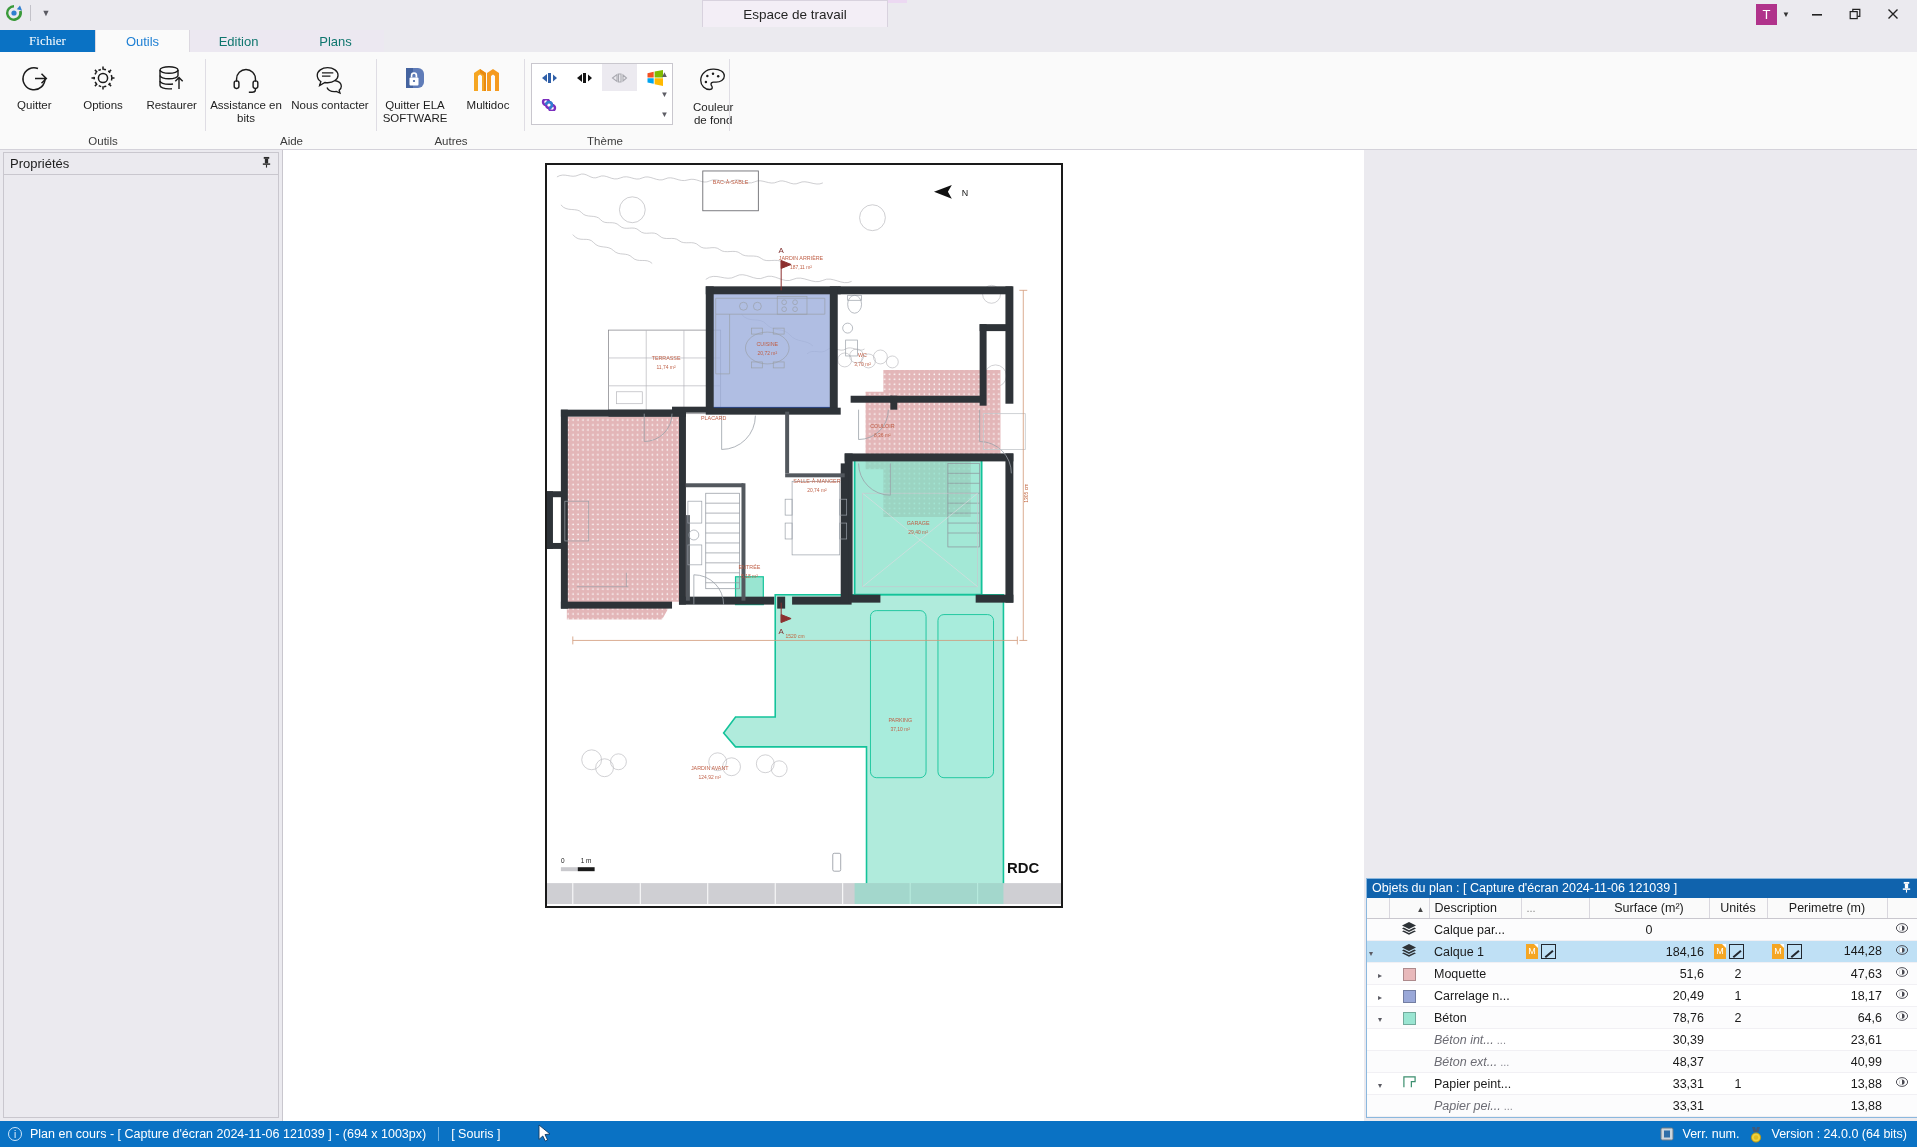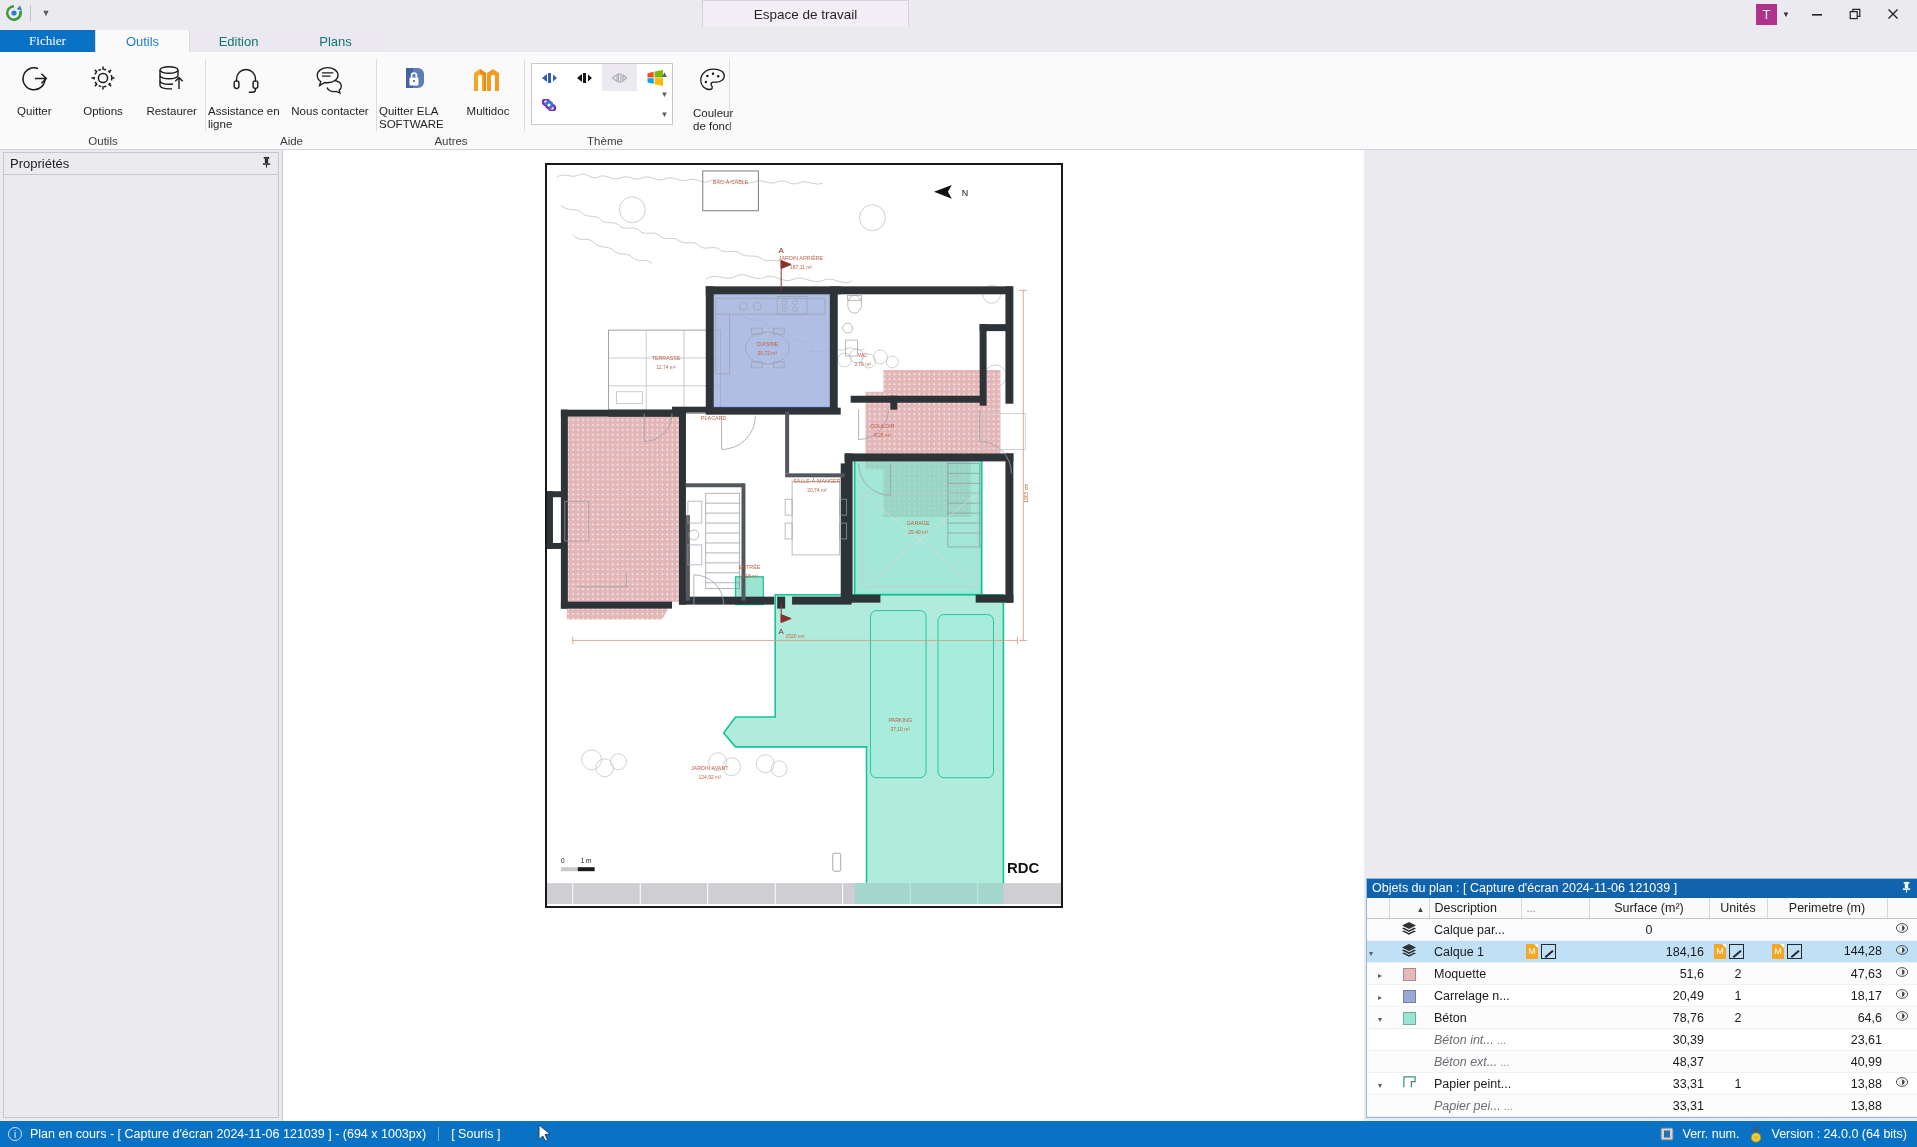--- a/index.html
+++ b/index.html
@@ -13,21 +13,21 @@
   }
   #app { position: relative; width: 1917px; height: 1147px; display: flex; flex-direction: column; }
 
   
   .titlebar { position: relative; height: 30px; background: #ebeaef; flex: 0 0 30px; }
   .qat { position: absolute; left: 4px; top: 3px; display: flex; align-items: center; gap: 6px; }
   .qat-logo { width: 20px; height: 20px; position: relative; }
   .qat-sep { width: 1px; height: 16px; background: #c3c2c9; }
   .qat-drop { width: 18px; height: 20px; display:flex; align-items:center; justify-content:center; color:#5a5a62; font-size:9px;}
   .ws-tab {
-    position: absolute; left: 702px; top: 0px; width: 207px; height: 27px;
+    position: absolute; left: 702px; top: 0px; width: 186px; height: 27px;
     background: #f3eef6; border: 1px solid #d8d2de; border-bottom: none;
     display: flex; align-items: center; justify-content: center;
     font-size: 13.5px; color: #252525;
   }
   .ws-tab-top { position:absolute; left:702px; top:0; width:205px; height:3px; background:#ecd9f2; }
   .wintitle {
     position: absolute; left: 0; right: 0; top: 6px; text-align: center;
     font-size: 13.5px; color: #1d7fd4; pointer-events: none;
   }
   .wincontrols { position: absolute; right: 6px; top: 2px; display: flex; align-items: center; gap: 2px; }
@@ -50,22 +50,22 @@
 
   .ribbon-body { position: relative; height: 98px; flex: 0 0 98px; background: #fafafa; border-bottom: 1px solid #d4d2da; }
   .rgroup { position: absolute; top: 0; height: 98px; }
   .rgroup .gitems { display: flex; height: 78px; align-items: flex-start; padding-top: 4px; }
   .rgroup .glabel {
     position: absolute; bottom: 3px; left: 0; right: 0; text-align: center;
     font-size: 11.5px; color: #3b3b3b;
   }
   .rgroup .gsep { position: absolute; right: 0; top: 7px; bottom: 19px; width: 1px; background: #dfdde4; }
   .bigbtn {
-    width: 76px; display: flex; flex-direction: column; align-items: center; gap: 9px;
-    font-size: 11.5px; color: #1e1e1e; text-align: left; line-height: 1.15; padding-top: 2px;
+    width: 76px; display: flex; flex-direction: column; align-items: center; gap: 3px;
+    font-size: 11.5px; color: #1e1e1e; text-align: center; line-height: 1.15; padding-top: 2px;
   }
   .bigbtn .ico { height: 38px; display: flex; align-items: flex-end; justify-content: center; }
   .bigbtn .lbl { padding: 0 2px; }
 
   
   .gallery {
     position: relative; margin: 7px 0 0 6px; width: 148px; height: 62px;
     background: #fff; border: 1px solid #c9c7ce;
   }
   .gallery .grow { display: flex; }
@@ -241,21 +241,21 @@
       <div class="gitems">
         <div class="bigbtn" style="width:80px;">
           <span class="ico">
             <svg width="34" height="34" viewBox="0 0 36 36" fill="none" stroke="#1b1b1b" stroke-width="1.5">
               <path d="M8 21v-3a10 10 0 0 1 20 0v3"></path>
               <rect x="5.5" y="20" width="5" height="8" rx="2.2"></rect>
               <rect x="25.5" y="20" width="5" height="8" rx="2.2"></rect>
               <path d="M28 28v1.4c0 1.6-1.5 2.6-3.3 2.6H21"></path>
             </svg>
           </span>
-          <span class="lbl">Assistance en ligne</span>
+          <span class="lbl">Assistance en bits</span>
         </div>
         <div class="bigbtn" style="width:88px;">
           <span class="ico">
             <svg width="34" height="34" viewBox="0 0 36 36" fill="none" stroke="#1b1b1b" stroke-width="1.4">
               <path d="M4.5 14c0-4.4 4.9-8 11-8s11 3.6 11 8-4.9 8-11 8c-1 0-2-.1-2.9-.3L7 25l1.3-4.3C5.9 19.2 4.5 16.7 4.5 14z"></path>
               <path d="M9.5 11.5h12M9.5 15h9"></path>
               <path d="M23 19.6c4 .7 7 3.2 7 6.2 0 1.6-.9 3.1-2.3 4.2l.9 3-4-1.8c-.7.1-1.4.2-2.1.2-3.6 0-6.7-1.8-7.7-4.3"></path>
             </svg>
           </span>
           <span class="lbl">Nous contacter</span>

